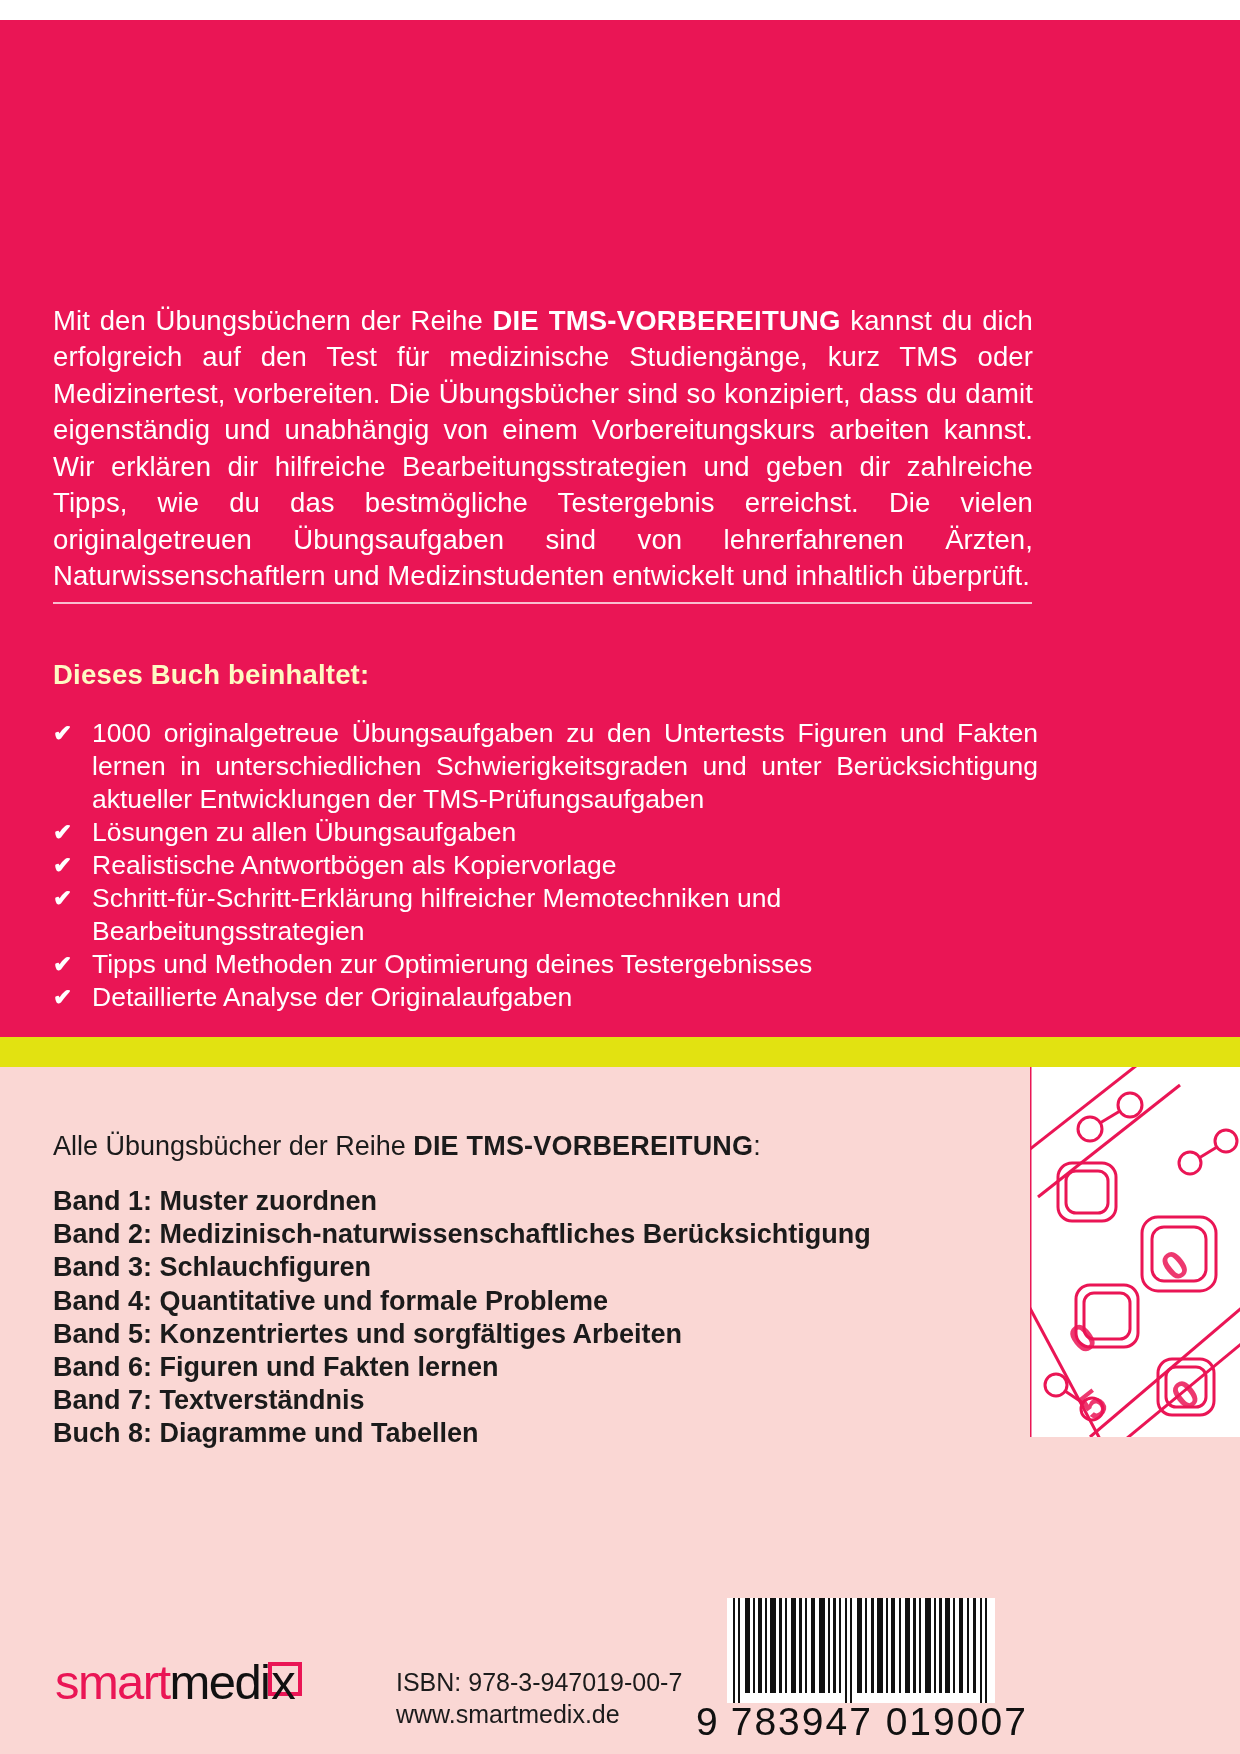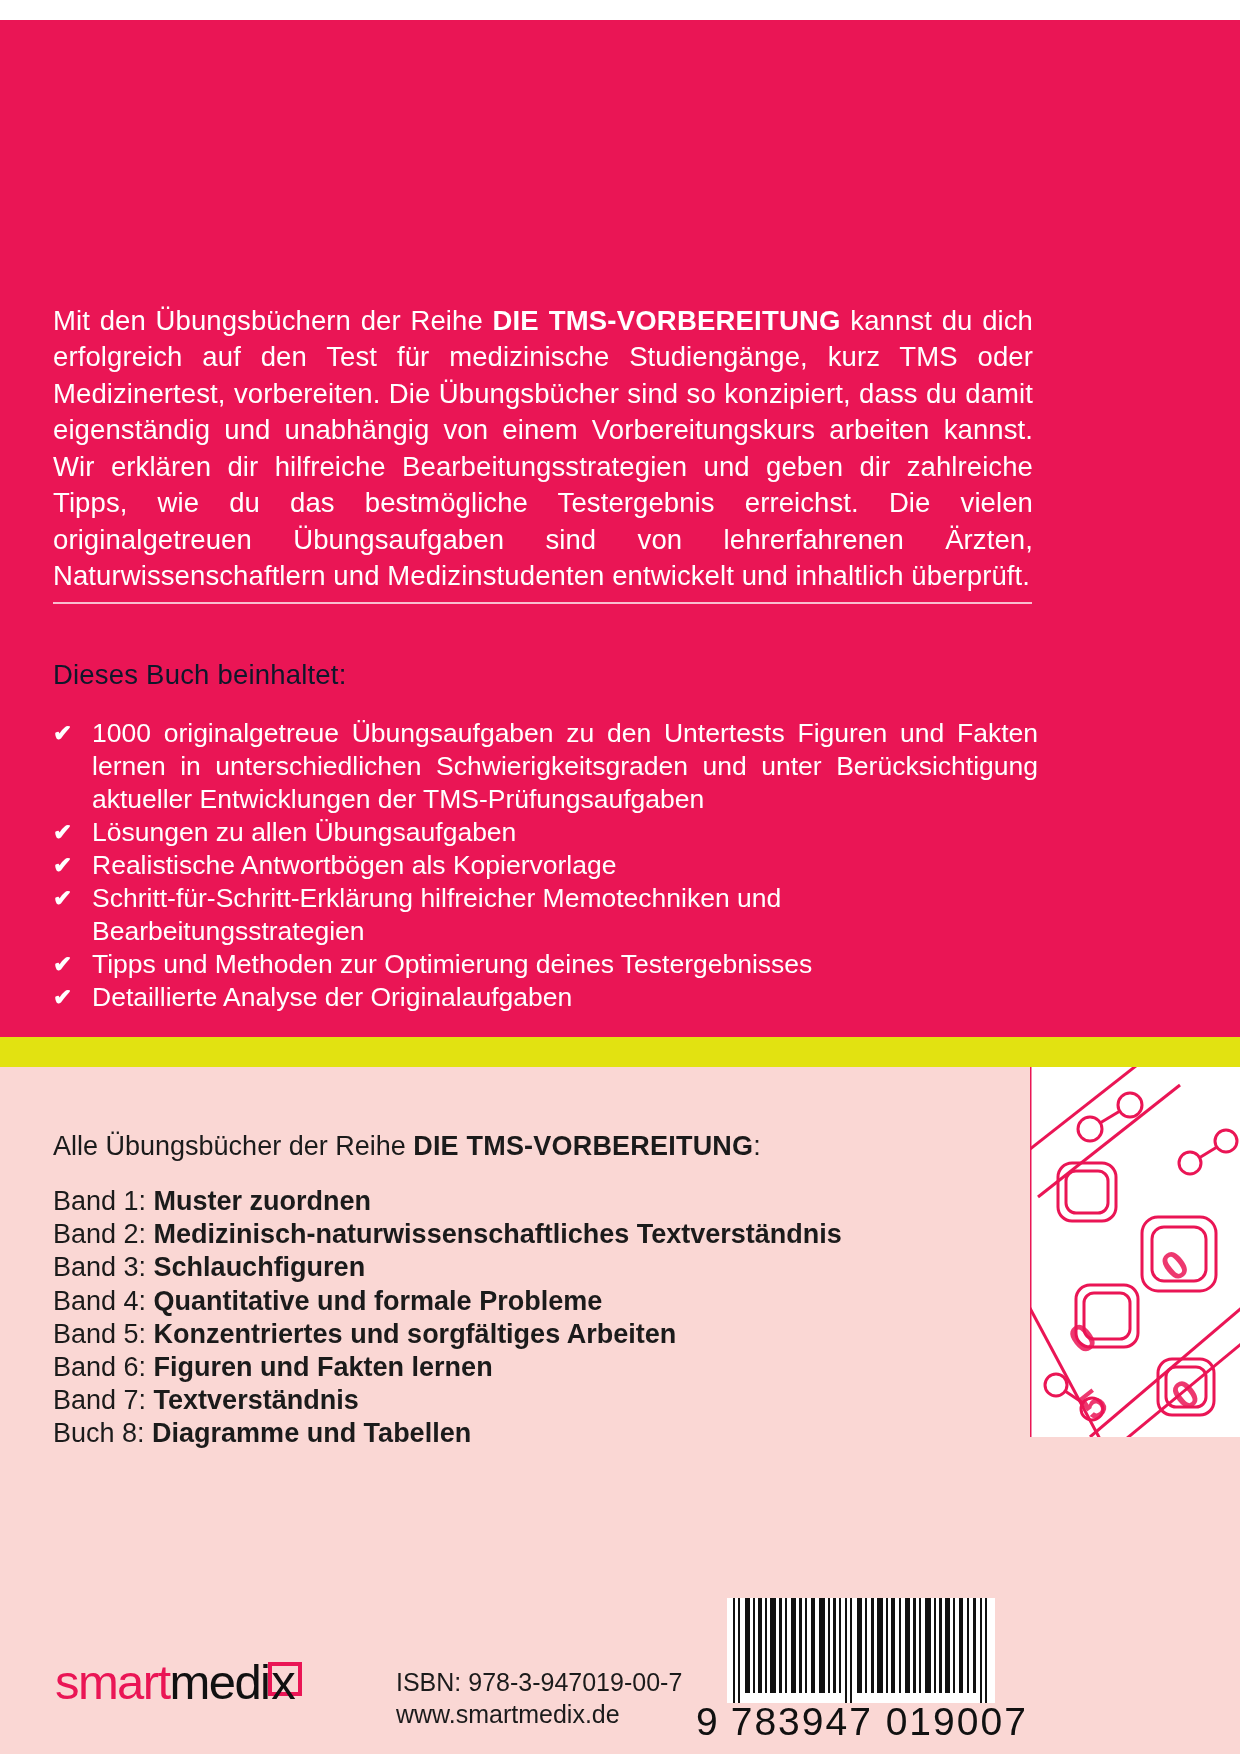--- a/index.html
+++ b/index.html
@@ -54,23 +54,23 @@
     top: 582px;
     width: 979px;
     height: 2px;
     background: rgba(255,255,255,0.72);
   }
 
   .contains-title {
     position: absolute;
     left: 53px;
     top: 639px;
-    color: #0f172a;
+    color: #fef9c3;
     font-size: 27.5px;
-    font-weight: 400;
+    font-weight: 700;
     letter-spacing: 0.2px;
   }
 
   .bullets {
     position: absolute;
     left: 53px;
     top: 697px;
     width: 985px;
     color: #ffffff;
     font-size: 26.5px;
@@ -128,21 +128,21 @@
 
   .band-list {
     position: absolute;
     left: 53px;
     top: 1185px;
     color: #1b1b1b;
     font-size: 27px;
     line-height: 33.2px;
   }
   .band-row { white-space: nowrap; }
-  .band-row .band-no { font-weight: 400; }
+  .band-row .band-no { font-weight: 700; }
   .band-row .band-title { font-weight: 700; }
   .band-row.highlight .band-title { font-weight: 700; }
 
   
   .pattern-block {
     position: absolute;
     left: 1030px;
     top: 1067px;
     width: 210px;
     height: 370px;
@@ -309,21 +309,21 @@
 
   <div class="series-intro"><span>Alle Übungsbücher der Reihe </span><b>DIE TMS-VORBEREITUNG</b><span>:</span></div>
 
   <div class="band-list">
     <div class="band-row">
       <span class="band-no">Band 1:</span>
       <span class="band-title">Muster zuordnen</span>
     </div>
     <div class="band-row">
       <span class="band-no">Band 2:</span>
-      <span class="band-title">Medizinisch-naturwissenschaftliches Textverständnis</span>
+      <span class="band-title">Medizinisch-naturwissenschaftliches Berücksichtigung</span>
     </div>
     <div class="band-row">
       <span class="band-no">Band 3:</span>
       <span class="band-title">Schlauchfiguren</span>
     </div>
     <div class="band-row">
       <span class="band-no">Band 4:</span>
       <span class="band-title">Quantitative und formale Probleme</span>
     </div>
     <div class="band-row">

